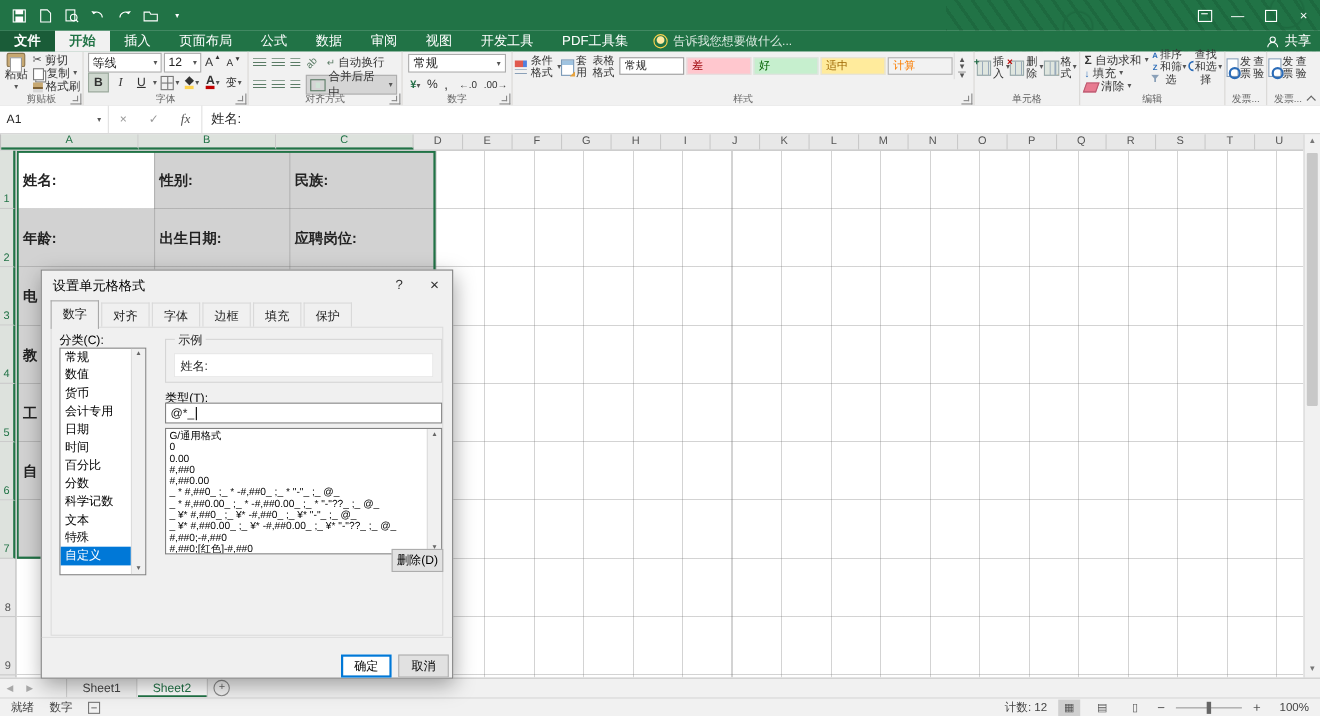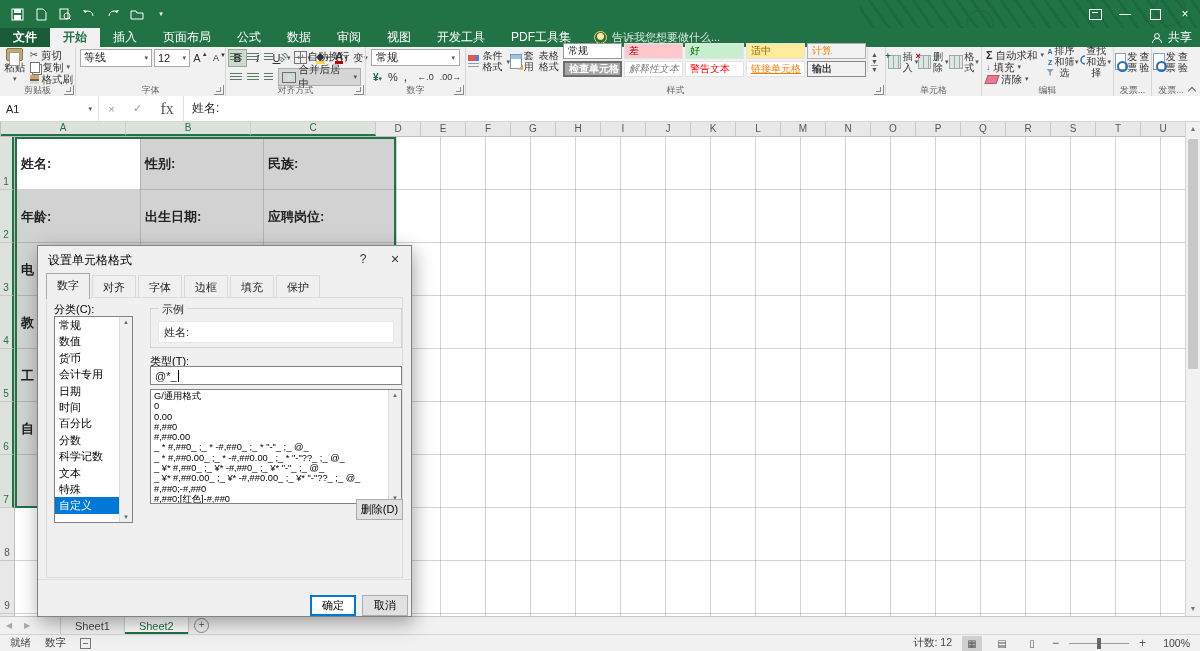--- a/index.html
+++ b/index.html
@@ -96,21 +96,21 @@
   .azic{font-size:7px;line-height:7px;font-weight:bold;color:#2b6cb8;text-align:center}
   .funnel{display:inline-block;width:8px;height:7px;background:#8aa0b8;clip-path:polygon(0 0,100% 0,60% 55%,60% 100%,40% 100%,40% 55%);}
   .invic{width:16px;height:15px;border:1px solid #8aa0b8;background:#fff;position:relative}
   .invic:after{content:"";position:absolute;right:-3px;bottom:-3px;width:7px;height:7px;border:2px solid #2b6cb8;border-radius:50%;}
   .collapse{position:absolute;right:4px;bottom:3px;width:8px;height:8px;}
   .collapse:after{content:"";position:absolute;left:1px;top:3px;width:5px;height:5px;border-left:1px solid #666;border-top:1px solid #666;transform:rotate(45deg)}
   
   .fbar{position:absolute;left:0;top:96px;width:100%;height:25px;background:#fff;border-bottom:1px solid #d4d4d4;display:flex;align-items:stretch;z-index:5;}
   .namebox{width:86px;border-right:1px solid #e0e0e0;display:flex;align-items:center;padding:0 6px;font-size:11px;color:#222;justify-content:space-between}
   .fbtns{width:84px;display:flex;align-items:center;justify-content:space-around;border-right:1px solid #e0e0e0;color:#9a9a9a}
-  .fx{font-family:"Liberation Serif",serif;color:#555;font-size:16px}
+  .fx{font-style:italic;font-family:"Liberation Serif",serif;color:#555;font-size:12px}
   .fcontent{flex:1;display:flex;align-items:center;padding:0 8px;font-size:12px;color:#222}
   
   .colhdr{position:absolute;left:0;top:121px;height:16px;width:1185px;background:#e8e8e8;display:flex;font-size:10px;color:#555;border-bottom:1px solid #bfbfbf;z-index:4;box-sizing:border-box}
   .corner{width:15px;border-right:1px solid #bfbfbf;position:relative;background:#e8e8e8}
   .corner:after{content:"";position:absolute;right:2px;bottom:2px;border-left:9px solid transparent;border-bottom:9px solid #b9bdb9;}
   .ch{border-right:1px solid #c9c9c9;display:flex;align-items:center;justify-content:center;box-sizing:border-box;height:100%;}
   .ch.wide{background:#dde2dd;color:#217346;border-bottom:2px solid #217346;}
   .cnarrow{width:45px}
   .rowhdr{position:absolute;left:0;top:137px;width:15px;height:479px;background:#e8e8e8;z-index:4;font-size:10px;color:#555;box-sizing:border-box;border-right:1px solid #bfbfbf}
   .rh{height:53px;border-bottom:1px solid #c9c9c9;display:flex;align-items:flex-end;justify-content:center;box-sizing:border-box;padding-bottom:2px}
@@ -291,21 +291,21 @@
               <span class="ic-brush"></span>
               <span>格式刷</span>
             </div>
         </div>
       </div>
       <div class="glabel">剪贴板</div>
       <span class="launcher"></span>
     </div>
 
     <div class="group" style="width:150px">
-      <div class="gbody" style="flex-direction:row;padding:1px 4px 12px">
+      <div class="gbody" style="flex-direction:column;padding:1px 4px 12px">
         <div class="fontrow">
           <div class="fsel" style="width:64px;justify-content:space-between">
               <span>等线</span>
               <span class="dd">▾</span>
             </div>
           <div class="fsel" style="width:28px;justify-content:space-between">
               <span>12</span>
               <span class="dd">▾</span>
             </div>
           <span class="fbtn">A<span style="font-size:6px;position:relative;top:-4px">▲</span></span>
@@ -392,27 +392,20 @@
           <span>套用</span>
           <span>表格格式</span>
         </div>
         <div class="gallery">
           <div class="grow" data-each="ribbon.styles_row1">
               <div class="chip st-normal">常规</div>
               <div class="chip st-bad">差</div>
               <div class="chip st-good">好</div>
               <div class="chip st-neutral">适中</div>
               <div class="chip st-calc">计算</div>
-            </div>
-          <div class="grow" data-each="ribbon.styles_row2">
-              <div class="chip st-check">检查单元格</div>
-              <div class="chip st-explain">解释性文本</div>
-              <div class="chip st-warn">警告文本</div>
-              <div class="chip st-link">链接单元格</div>
-              <div class="chip st-output">输出</div>
             </div>
         </div>
         <div class="gscroll">
           <span>▲</span>
           <span>▼</span>
           <span style="border-top:1px solid #999">▼</span>
         </div>
       </div>
       <div class="glabel">样式</div>
       <span class="launcher"></span>

